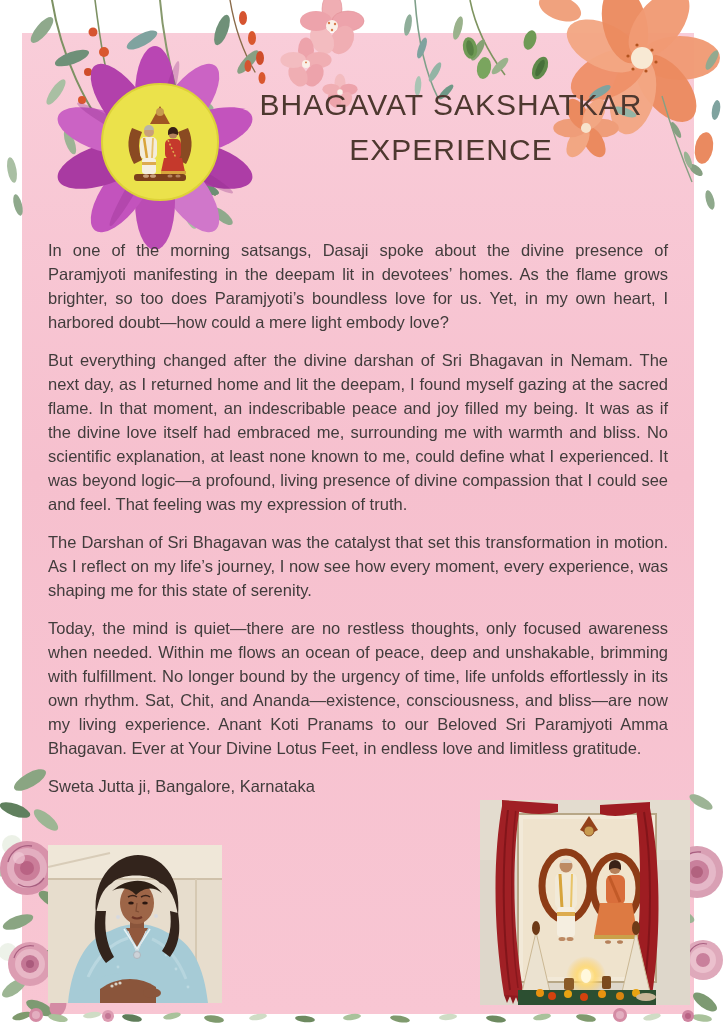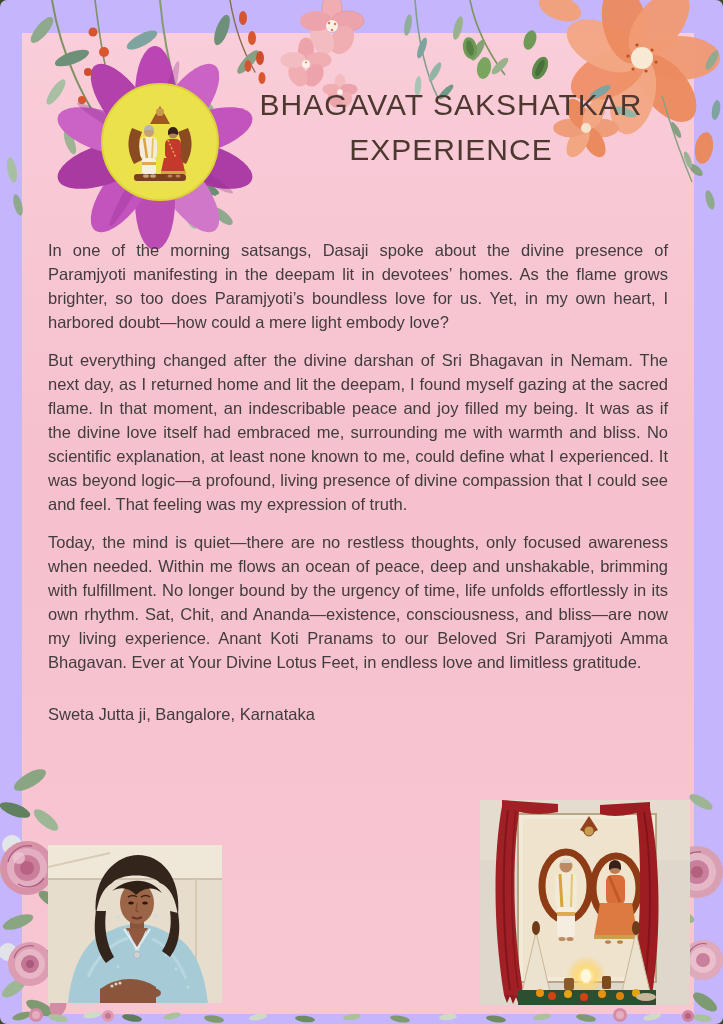--- a/index.html
+++ b/index.html
@@ -1,32 +1,32 @@
 <!DOCTYPE html>
 <html><head>
 <meta charset="utf-8">
 <style>
   html,body{margin:0;padding:0;background:#3c4a28;}
-  .page{position:relative;width:723px;height:1024px;background:#c4b5fd;overflow:hidden;
-        font-family:"Liberation Sans",sans-serif;margin:0 auto;border-radius:7px;}
+  .page{position:relative;width:723px;height:1024px;background:#ffffff;overflow:hidden;
+        font-family:"Liberation Sans",sans-serif;margin:0 auto;}
   .panel{position:absolute;left:22px;top:33px;width:672px;height:981px;
          background:linear-gradient(180deg,#f9cdd9 0%,#f6c0ce 45%,#f8c6d3 100%);}
   .dec{position:absolute;pointer-events:none;}
   .dec.top{left:0;top:0;}
   .dec.bl{left:0;top:750px;}
   .dec.br{right:0;top:776px;}
   .dec.bs{left:0;top:1002px;}
   .emblem{position:absolute;left:40px;top:44px;width:235px;height:205px;}
   .emblem svg{display:block;width:100%;height:100%;}
   .title{position:absolute;left:230px;top:82px;width:442px;margin:0;text-align:center;
          font-size:30px;line-height:45px;font-weight:400;letter-spacing:1px;color:#4d382f;}
   .article{position:absolute;left:48px;top:238px;width:620px;color:#413c3c;
            font-size:16.5px;line-height:24px;text-align:justify;text-align-last:left;}
   .article p{margin:0 0 14px 0;}
-  .article p.sig{margin:28px 0 0 0;text-align:left;}
+  .article p.sig{margin:14px 0 0 0;text-align:left;}
   .photo{position:absolute;margin:0;}
   .photo svg{display:block;width:100%;height:100%;}
   .photo.author{left:48px;top:845px;width:174px;height:158px;}
   .photo.altar{left:480px;top:800px;width:210px;height:205px;}
 </style>
 </head>
 <body>
 
 <div class="page">
 
@@ -299,20 +299,21 @@
         <ellipse cx="138" cy="132" rx="2.6" ry="1.6" fill="#b5825d"></ellipse>
       </g>
     </svg>
   </div>
 
   <h1 class="title">BHAGAVAT SAKSHATKAR EXPERIENCE</h1>
 
   <div class="article">
     <p>In one of the morning satsangs, Dasaji spoke about the divine presence of Paramjyoti manifesting in the deepam lit in devotees’ homes. As the flame grows brighter, so too does Paramjyoti’s boundless love for us. Yet, in my own heart, I harbored doubt—how could a mere light embody love?</p>
     <p>But everything changed after the divine darshan of Sri Bhagavan in Nemam. The next day, as I returned home and lit the deepam, I found myself gazing at the sacred flame. In that moment, an indescribable peace and joy filled my being. It was as if the divine love itself had embraced me, surrounding me with warmth and bliss. No scientific explanation, at least none known to me, could define what I experienced. It was beyond logic—a profound, living presence of divine compassion that I could see and feel. That feeling was my expression of truth.</p>
+    <p>The Darshan of Sri Bhagavan was the catalyst that set this transformation in motion. As I reflect on my life’s journey, I now see how every moment, every experience, was shaping me for this state of serenity.</p>
     <p>Today, the mind is quiet—there are no restless thoughts, only focused awareness when needed. Within me flows an ocean of peace, deep and unshakable, brimming with fulfillment. No longer bound by the urgency of time, life unfolds effortlessly in its own rhythm. Sat, Chit, and Ananda—existence, consciousness, and bliss—are now my living experience. Anant Koti Pranams to our Beloved Sri Paramjyoti Amma Bhagavan. Ever at Your Divine Lotus Feet, in endless love and limitless gratitude.</p>
     <p class="sig">Sweta Jutta ji, Bangalore, Karnataka</p>
   </div>
 
   <figure class="photo author">
     <svg viewBox="0 0 174 158">
       <rect width="174" height="158" fill="#e7ddcd"></rect>
       <rect width="174" height="34" fill="#efe7d8"></rect>
       <line x1="0" y1="34" x2="174" y2="34" stroke="#cfc1aa" stroke-width="2"></line>
       <line x1="148" y1="34" x2="148" y2="158" stroke="#d6c9b3" stroke-width="2"></line>

